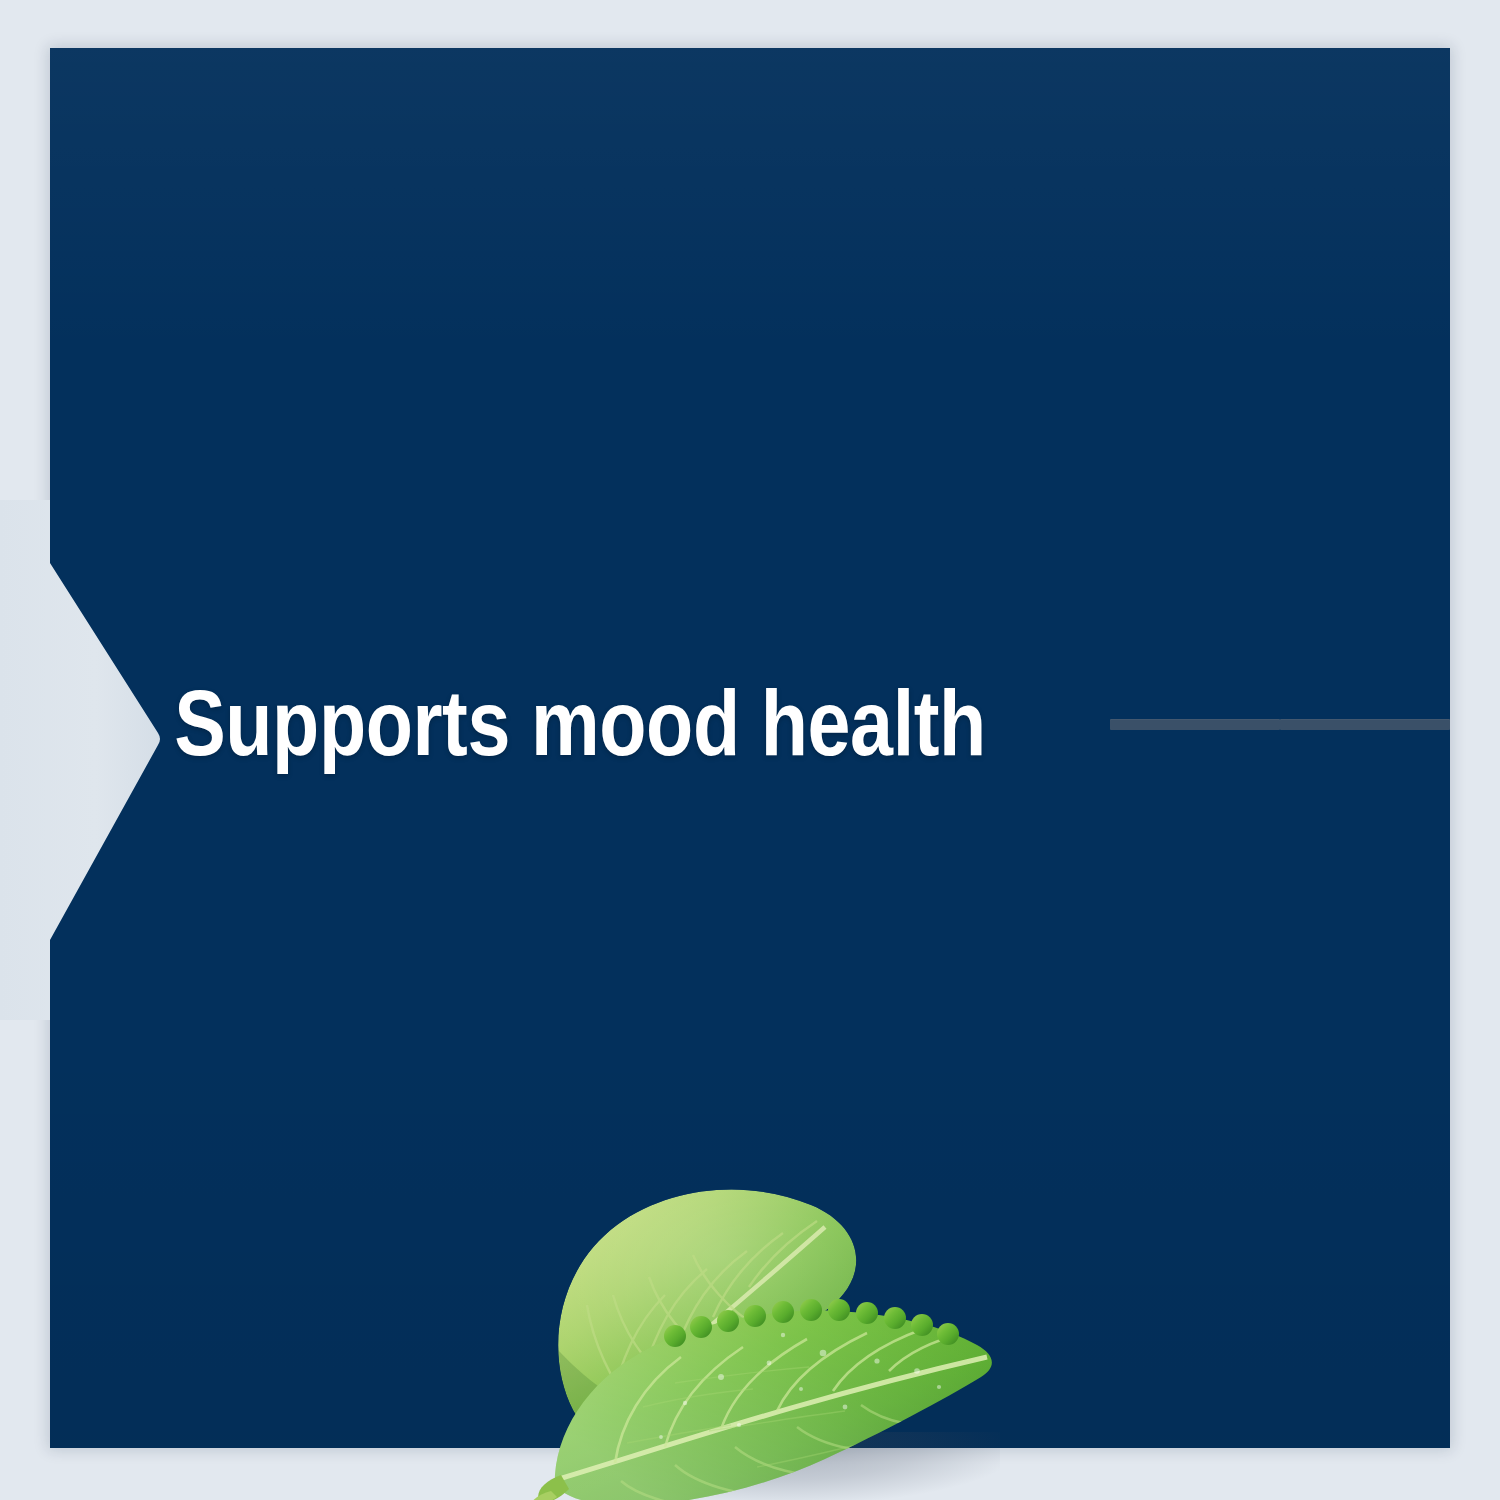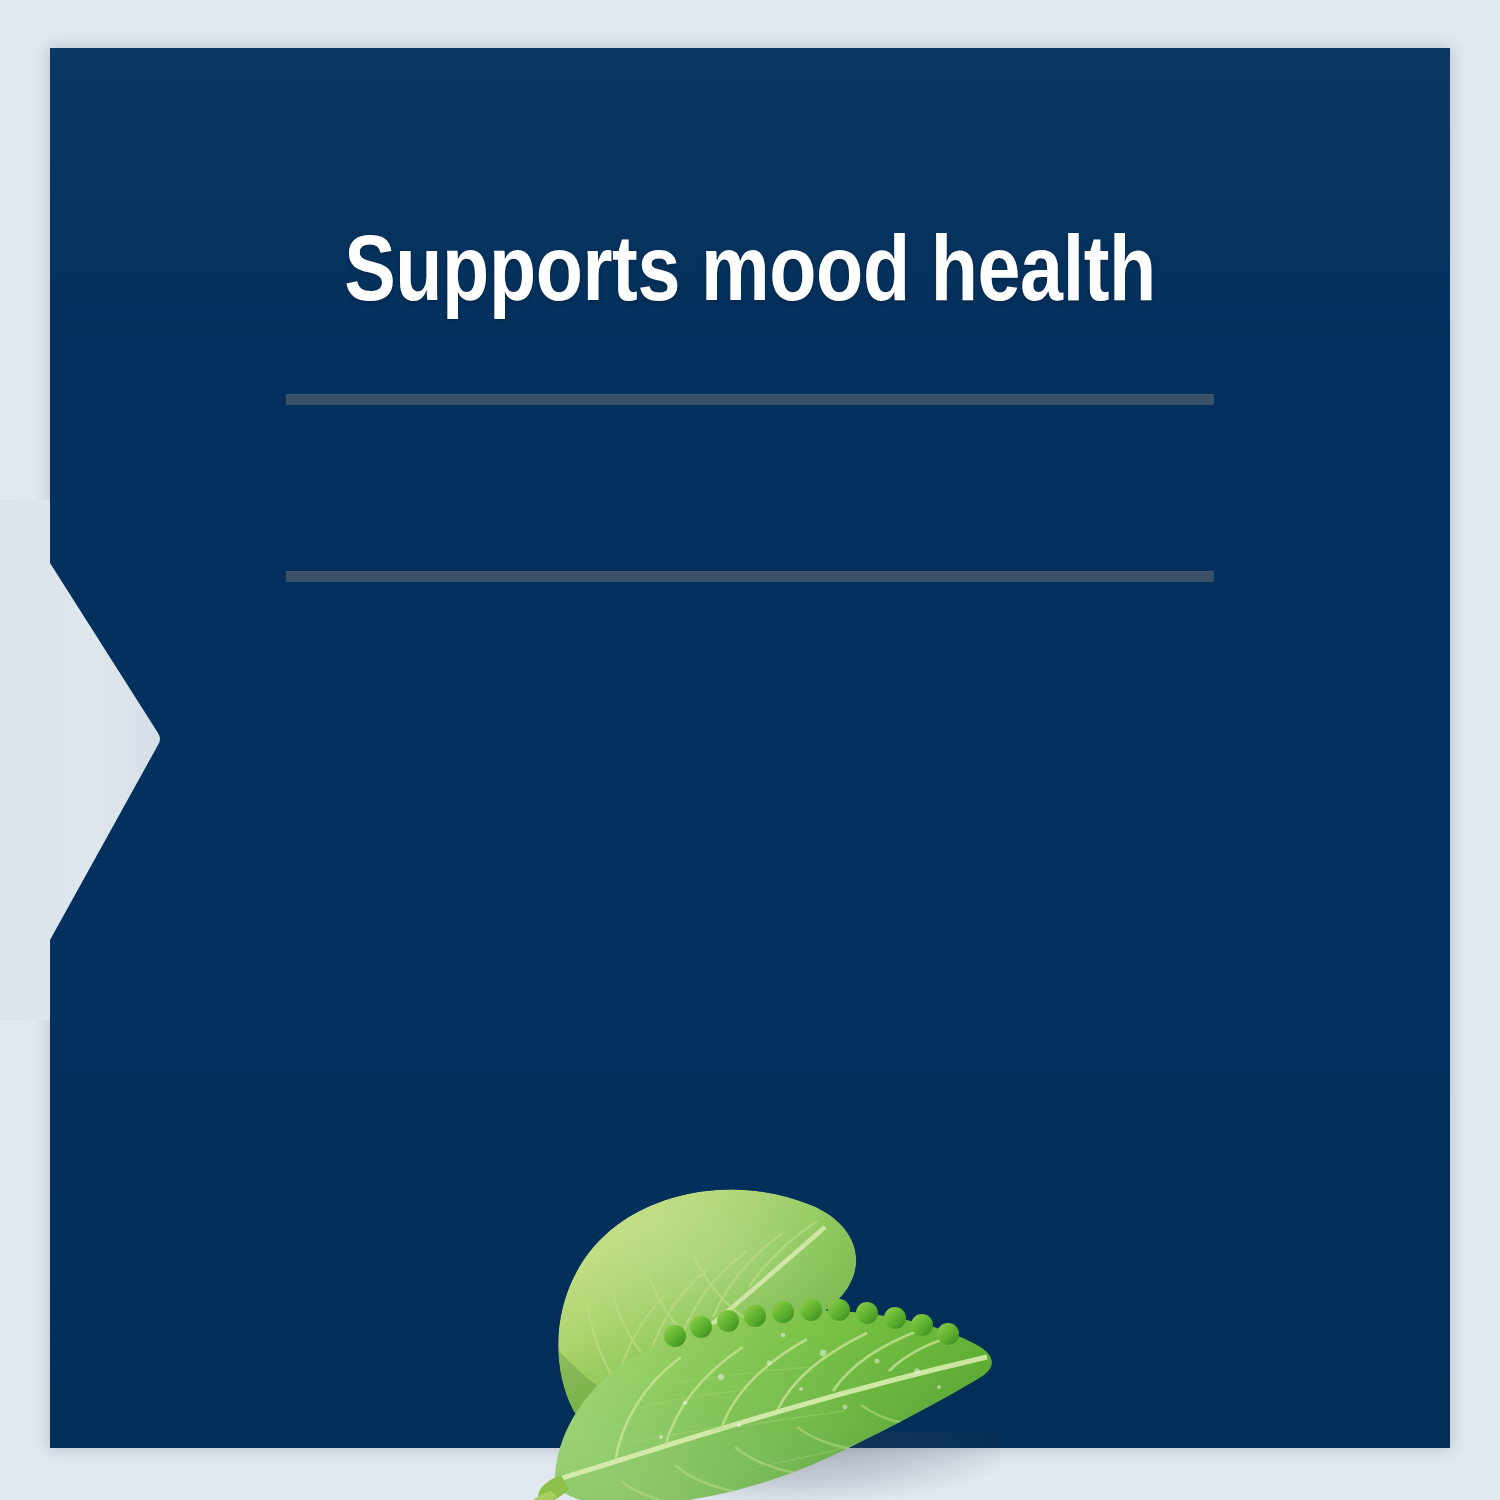--- a/index.html
+++ b/index.html
@@ -56,21 +56,21 @@
   #chevron-notch svg { display: block; }
 
   
   #benefits {
     position: absolute;
     left: 50px;
     top: 48px;
     width: 1400px;
     height: 1180px;
     display: flex;
-    flex-direction: column;
+    flex-direction: row;
     align-items: center;
     justify-content: flex-start;
     padding-top: 172px;
     box-sizing: border-box;
   }
 
   .benefit-text {
     color: #ffffff;
     font-weight: 700;
     font-size: 92px;

